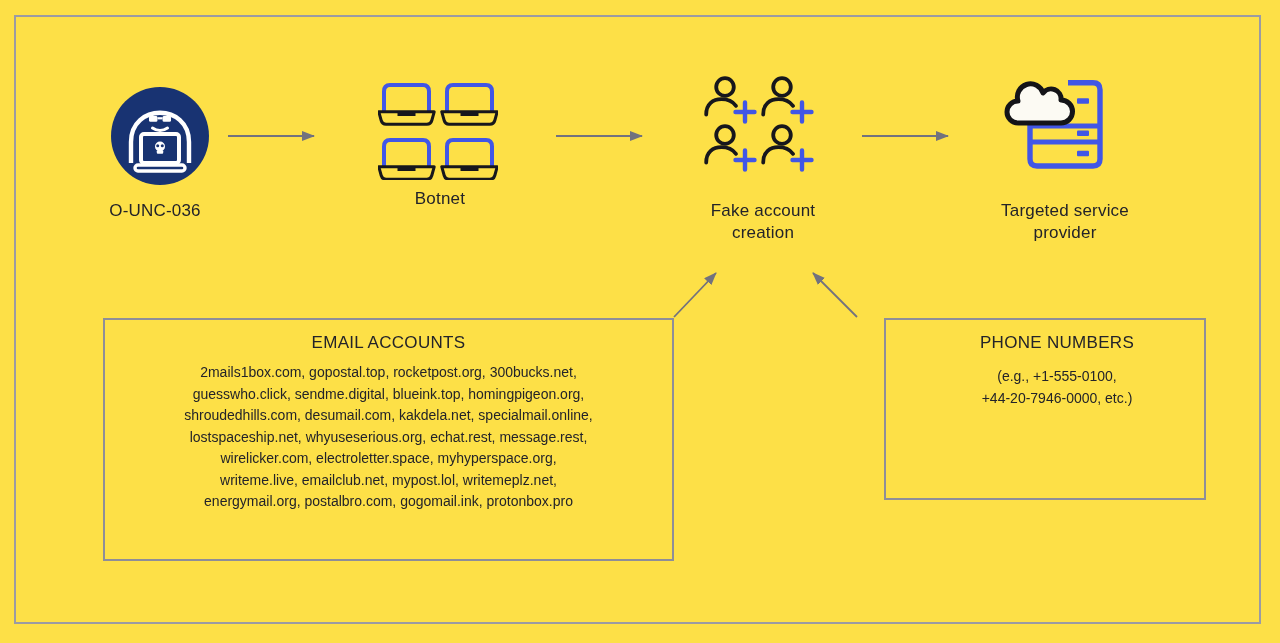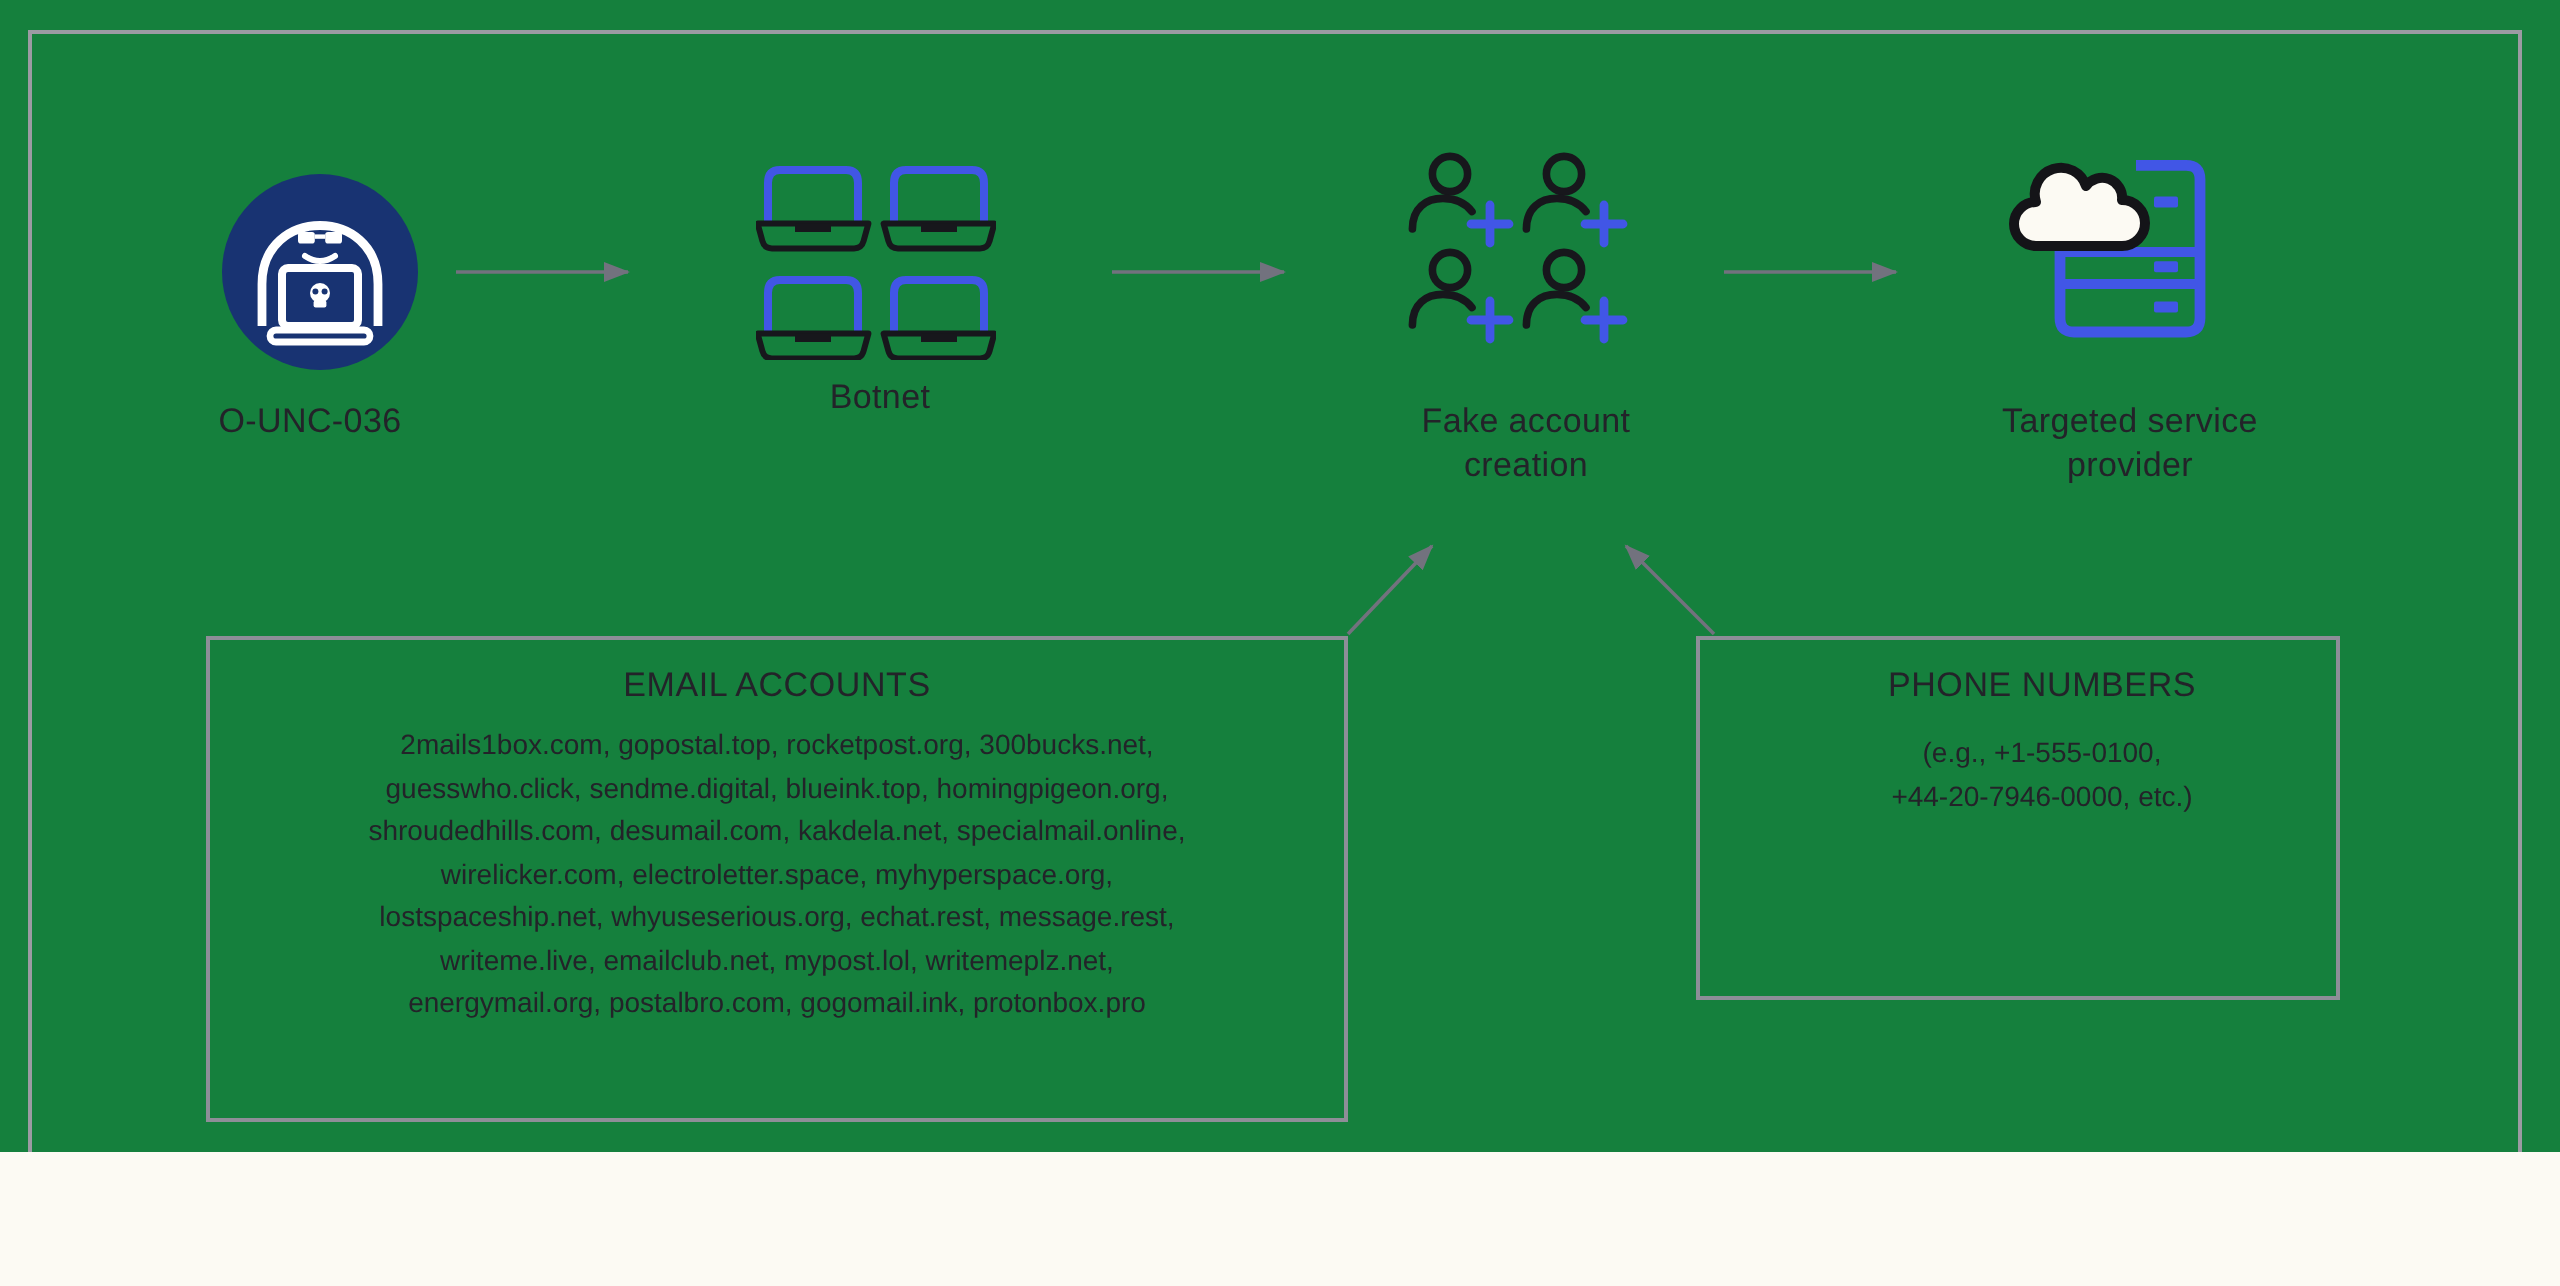--- a/index.html
+++ b/index.html
@@ -3,22 +3,22 @@
 <meta charset="utf-8">
 <style>
   html, body {
     margin: 0; padding: 0;
     background: #FCFAF3;
     font-family: "Liberation Sans", "DejaVu Sans", sans-serif;
     color: #232329;
   }
   .canvas {
     position: relative;
-    width: 1280px; height: 576px;
-    background: #15803d;
+    width: 1280px; height: 643px;
+    background: #fde047;
     overflow: hidden;
   }
   .frame {
     position: absolute;
     left: 14px; top: 15px;
     width: 1243px; height: 605px;
     border: 2px solid #9B9BA3;
     background: transparent;
   }
   .arrow-layer {
@@ -49,21 +49,21 @@
     letter-spacing: 0.3px;
     color: #232329;
   }
   .box-body {
     margin-top: 9px;
     font-size: 14px;
     line-height: 21.5px;
     color: #232329;
   }
   .email-box { left: 103px; top: 318px; width: 571px; height: 243px; }
-  .phone-box { left: 848px; top: 318px; width: 322px; height: 182px; padding-left: 24px; }
+  .phone-box { left: 884px; top: 318px; width: 322px; height: 182px; padding-left: 24px; }
   .phone-box .box-body { margin-top: 12px; line-height: 22px; }
 </style>
 </head>
 <body>
 
 <div class="canvas">
 
   <div class="frame"></div>
 
   <svg class="arrow-layer" width="1280" height="643" viewBox="0 0 1280 643">
@@ -136,22 +136,22 @@
     </svg>
   </span>
   <div class="node-label" style="left:985px; top:200px; width:160px;">Targeted service provider</div>
 
   <div class="info-box email-box">
     <div class="box-title">EMAIL ACCOUNTS</div>
     <div class="box-body">
       <div>2mails1box.com, gopostal.top, rocketpost.org, 300bucks.net,</div>
       <div>guesswho.click, sendme.digital, blueink.top, homingpigeon.org,</div>
       <div>shroudedhills.com, desumail.com, kakdela.net, specialmail.online,</div>
+      <div>lostspaceship.net, whyuseserious.org, echat.rest, message.rest,</div>
       <div>wirelicker.com, electroletter.space, myhyperspace.org,</div>
-      <div>lostspaceship.net, whyuseserious.org, echat.rest, message.rest,</div>
       <div>writeme.live, emailclub.net, mypost.lol, writemeplz.net,</div>
       <div>energymail.org, postalbro.com, gogomail.ink, protonbox.pro</div>
     </div>
   </div>
 
   <div class="info-box phone-box">
     <div class="box-title">PHONE NUMBERS</div>
     <div class="box-body">
       <div>(e.g., +1-555-0100,</div>
       <div>+44-20-7946-0000, etc.)</div>

